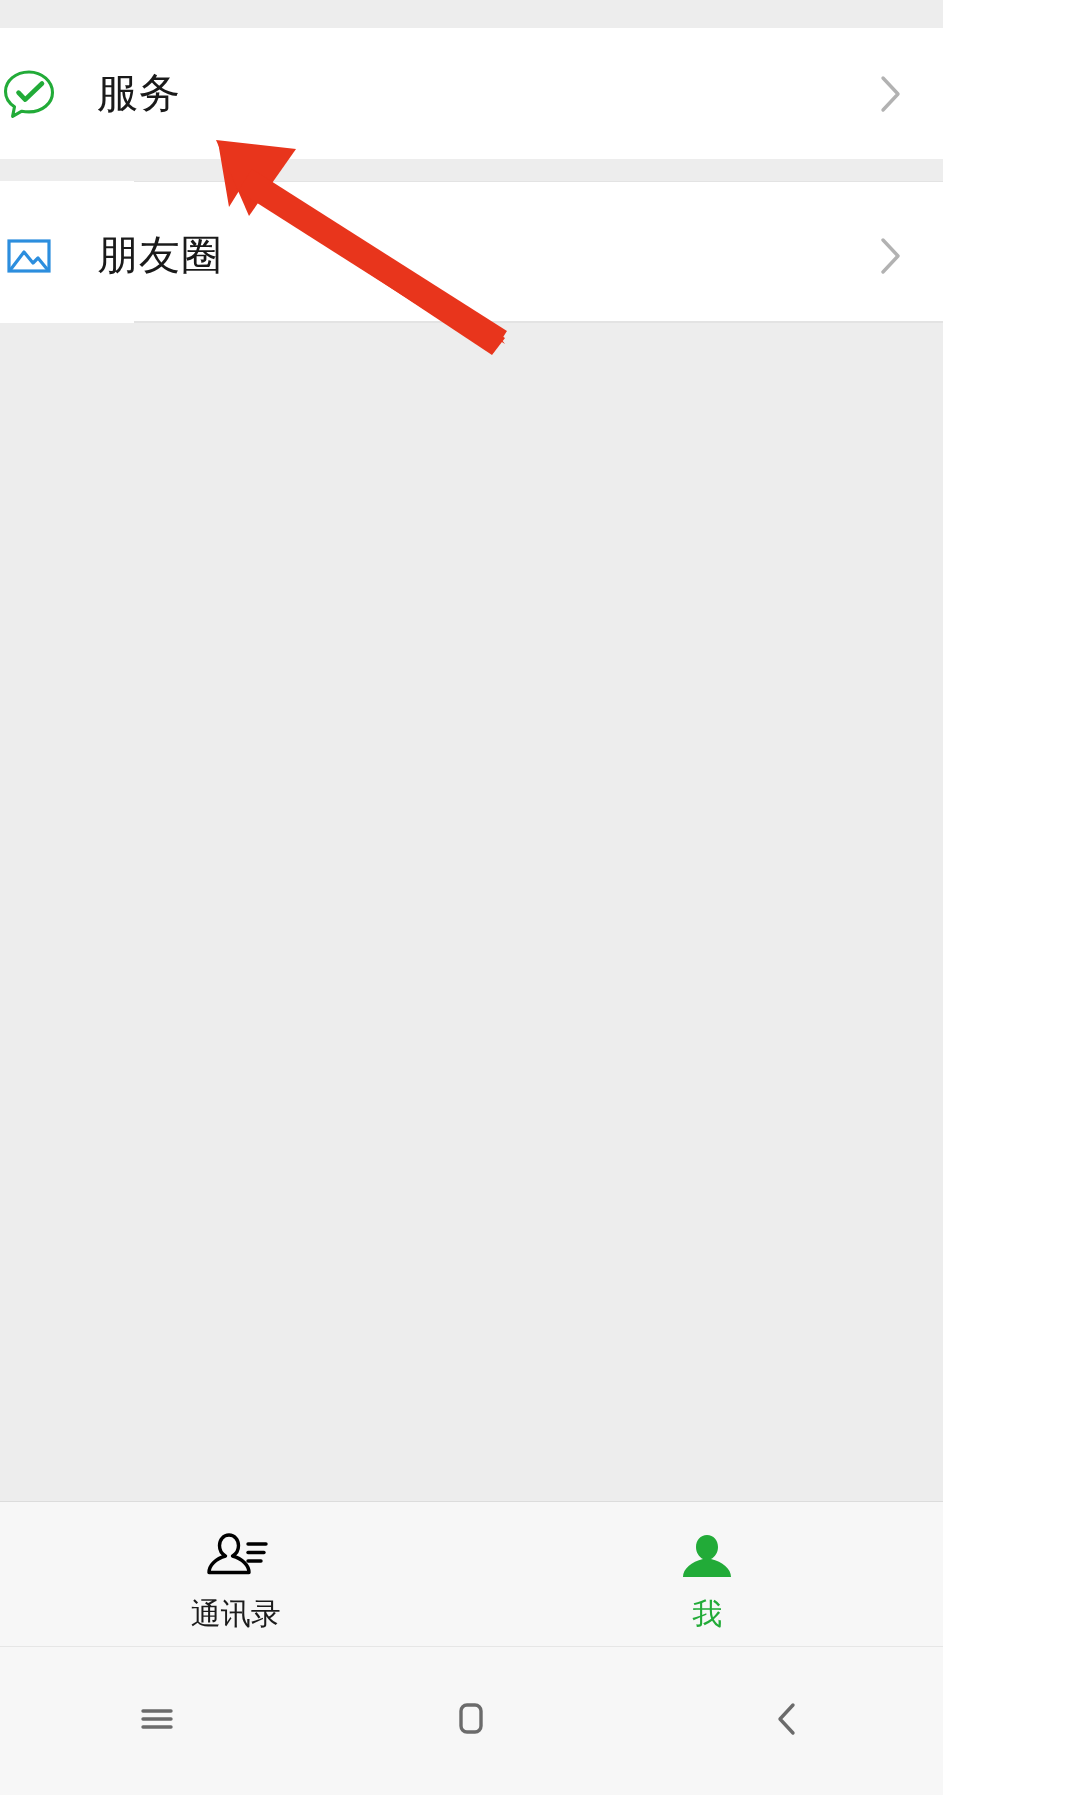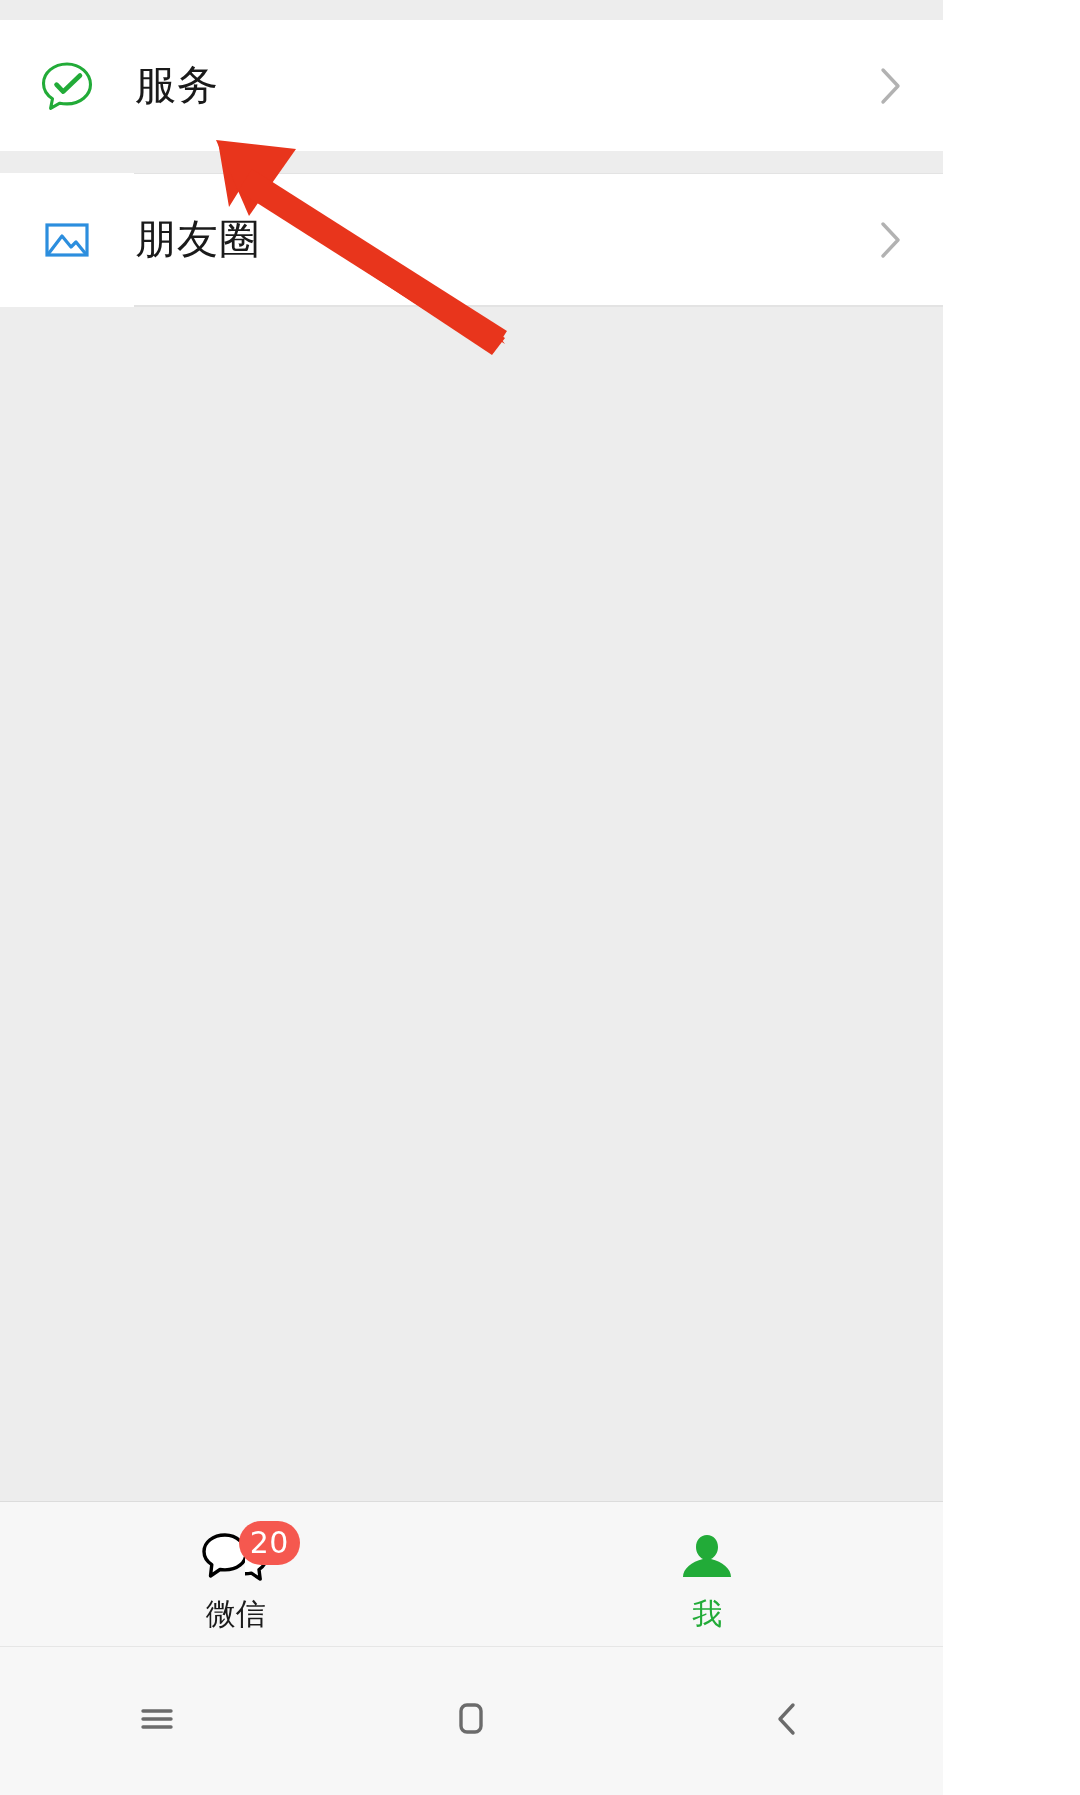--- a/index.html
+++ b/index.html
@@ -30,22 +30,22 @@
   .gap-mid   { height: 22px; }
   .card {
     background: #ffffff;
   }
   .row {
     position: relative;
     display: flex;
     align-items: center;
     height: 131px;
     background: #ffffff;
-    padding-left: 38px;
     box-sizing: border-box;
+    margin-top: 8px;
   }
   .row-icon {
     width: 58px;
     height: 58px;
     flex: 0 0 58px;
     display: flex;
     align-items: center;
     justify-content: center;
   }
   .row-icon svg { display: block; }
@@ -228,31 +228,32 @@
 
   </div>
 
   <div class="gap gap-mid"></div>
 
 
   <div class="filler"></div>
 
   <div class="tabbar">
 
+
     <div class="tab">
       <span class="tab-iconwrap">
         <svg width="72" height="62" viewBox="0 0 72 62">
-          <path d="M25 8 C13 8 4 15.2 4 24.5 C4 29.8 7 34.5 11.8 37.6 L10.5 49 L20 42.5 C21.6 42.8 23.3 42.9 25 42.9 C37 42.9 46 35.7 46 26.4 C46 17.1 37 8 25 8 Z" fill="#ffffff" stroke="#000000" stroke-width="3.4" stroke-linejoin="round"></path>
-          <path d="M45 16 C56.5 16 66 22.4 66 30.8 C66 35.5 63.3 39.8 59 42.6 L60.2 52 L51.4 46.2 C49.4 46.6 47.2 46.8 45 46.8" fill="#ffffff" stroke="#000000" stroke-width="3.4" stroke-linejoin="round"></path>
-        </svg>
-        <span class="badge-count">20</span>
-      </span>
-      <span class="tab-label">微信</span>
-    </div>
-
+          <path d="M29 8 C23.5 8 19.5 12.5 19.5 18.6 C19.5 23.2 22 27.2 25.5 29 C16 31.6 9 38 9 45.5 L49 45.5 C49 38 42 31.6 32.5 29 C36 27.2 38.5 23.2 38.5 18.6 C38.5 12.5 34.5 8 29 8 Z" fill="none" stroke="#000000" stroke-width="3.4" stroke-linejoin="round"></path>
+          <path d="M48 17 L66 17" stroke="#000000" stroke-width="3.4" stroke-linecap="round"></path>
+          <path d="M48 25.5 L64 25.5" stroke="#000000" stroke-width="3.4" stroke-linecap="round"></path>
+          <path d="M48 34 L61 34" stroke="#000000" stroke-width="3.4" stroke-linecap="round"></path>
+        </svg>
+      </span>
+      <span class="tab-label">通讯录</span>
+    </div>
 
 
     <div class="tab">
       <span class="tab-iconwrap">
         <svg width="72" height="62" viewBox="0 0 72 62">
           <path d="M36 8 C29.5 8 25 13 25 20 C25 25.4 28 30.2 32 32 C20.5 34.8 12 41.8 12 50 L60 50 C60 41.8 51.5 34.8 40 32 C44 30.2 47 25.4 47 20 C47 13 42.5 8 36 8 Z" fill="#22ab38"></path>
         </svg>
       </span>
       <span class="tab-label active">我</span>
     </div>

